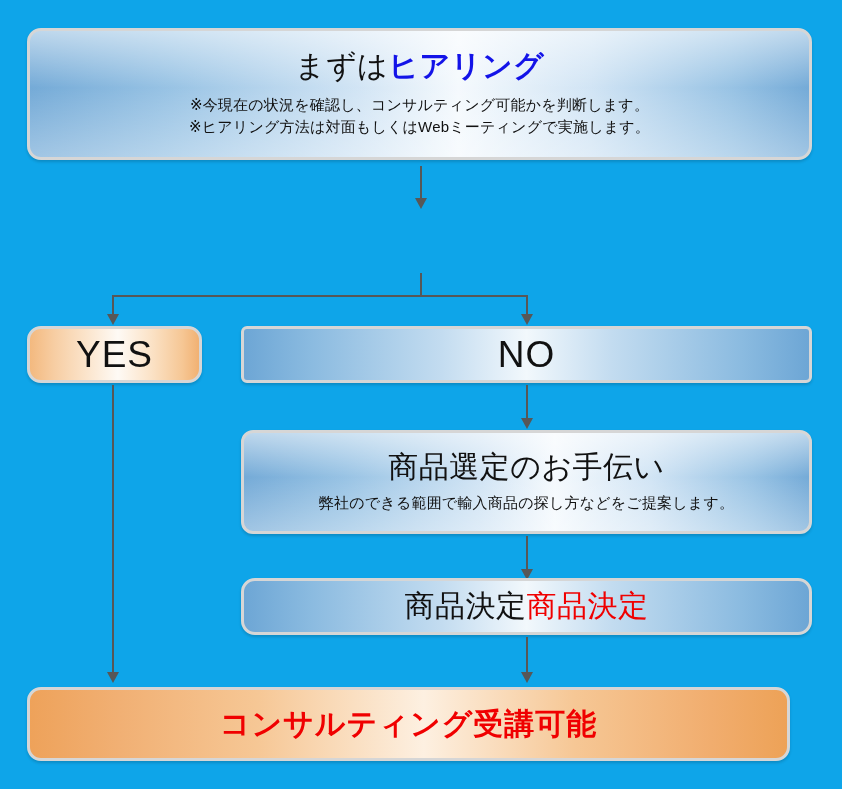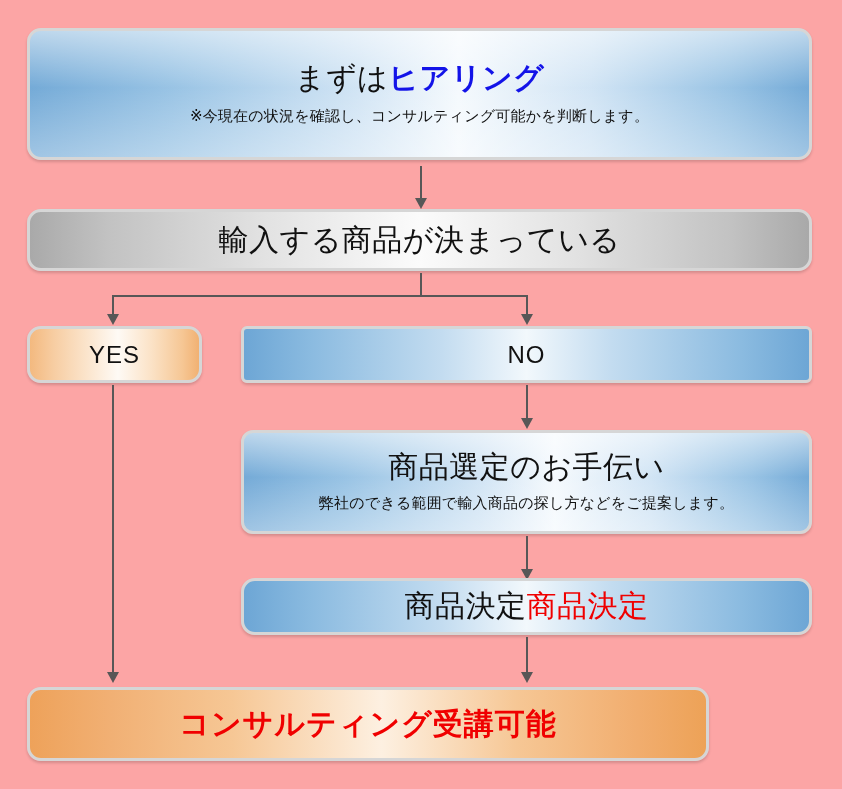--- a/index.html
+++ b/index.html
@@ -9,21 +9,21 @@
     background: #ffffff;
   }
   body {
     font-family: "Liberation Sans", "DejaVu Sans", sans-serif;
     -webkit-font-smoothing: antialiased;
   }
   #canvas {
     position: relative;
     width: 842px;
     height: 789px;
-    background: #fca5a5;
+    background: #0ea5e9;
     overflow: hidden;
   }
 
   
   .box {
     position: absolute;
     box-sizing: border-box;
     border-radius: 14px;
     border: 3px solid #d6d6d6;
     display: flex;
@@ -87,21 +87,21 @@
   }
   .sub-line {
     font-size: 15px;
     line-height: 1.5;
     letter-spacing: 0.2px;
   }
   .accent-blue { color: #1313e8; font-weight: bold; }
   .accent-red  { color: #f00000; }
   .strong-red  { color: #f00000; font-weight: bold; letter-spacing: 1px; }
   .label-en {
-    font-size: 24px;
+    font-size: 37px;
     letter-spacing: 1px;
   }
 
   
   .v-line {
     position: absolute;
     width: 2px;
     background: #575757;
   }
   .h-line {
@@ -121,28 +121,26 @@
 </head>
 <body>
 
 <div id="canvas">
 
   <div class="box blue-v" style="left:27px; top:28px; width:785px; height:132px;">
     <div class="title-line" style="margin-bottom:10px;">
       <span>まずは</span><span class="accent-blue">ヒアリング</span>
     </div>
     <div class="sub-line">※今現在の状況を確認し、コンサルティング可能かを判断します。</div>
+    <div class="sub-line">※ヒアリング方法は対面もしくはWebミーティングで実施します。</div>
   </div>
 
   <div class="v-line" style="left:420px; top:166px; height:36px;"></div>
   <div class="arrow-head" style="left:415px; top:198px;"></div>
 
-  <div class="box grey" style="left:27px; top:209px; width:785px; height:62px;">
-    <div class="title-line">輸入する商品が決まっている</div>
-  </div>
 
   <div class="v-line" style="left:420px; top:273px; height:23px;"></div>
   <div class="h-line" style="left:112px; top:295px; width:416px;"></div>
   <div class="v-line" style="left:112px; top:295px; height:22px;"></div>
   <div class="arrow-head" style="left:107px; top:314px;"></div>
   <div class="v-line" style="left:526px; top:295px; height:22px;"></div>
   <div class="arrow-head" style="left:521px; top:314px;"></div>
 
   <div class="box orange-light" style="left:27px; top:326px; width:175px; height:57px;">
     <div class="label-en">YES</div>
@@ -168,17 +166,17 @@
 
   <div class="box blue" style="left:241px; top:578px; width:571px; height:57px;">
     <div class="title-line">
       <span>商品決定</span><span class="accent-red">商品決定</span>
     </div>
   </div>
 
   <div class="v-line" style="left:526px; top:637px; height:38px;"></div>
   <div class="arrow-head" style="left:521px; top:672px;"></div>
 
-  <div class="box orange-strong" style="left:27px; top:687px; width:682px; height:74px;">
+  <div class="box orange-strong" style="left:27px; top:687px; width:763px; height:74px;">
     <div class="title-line strong-red">コンサルティング受講可能</div>
   </div>
 
 </div>
 
 </body></html>

